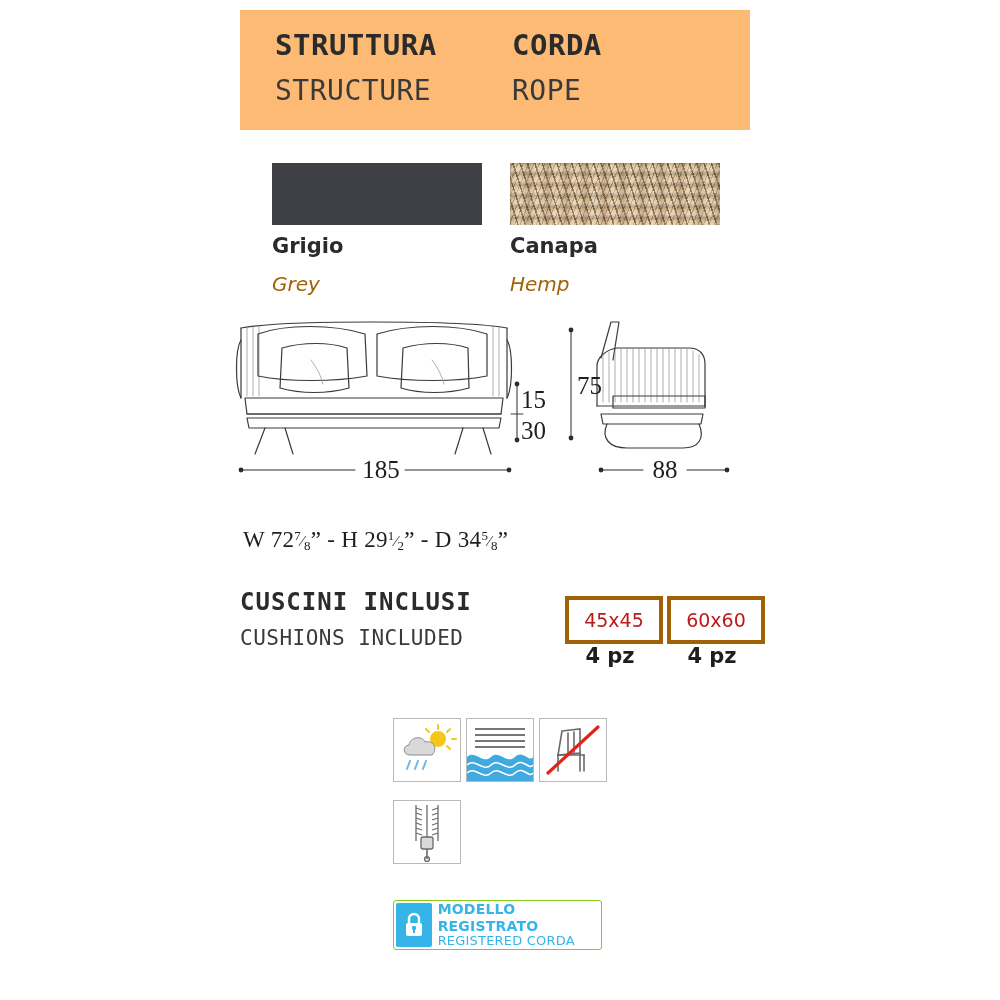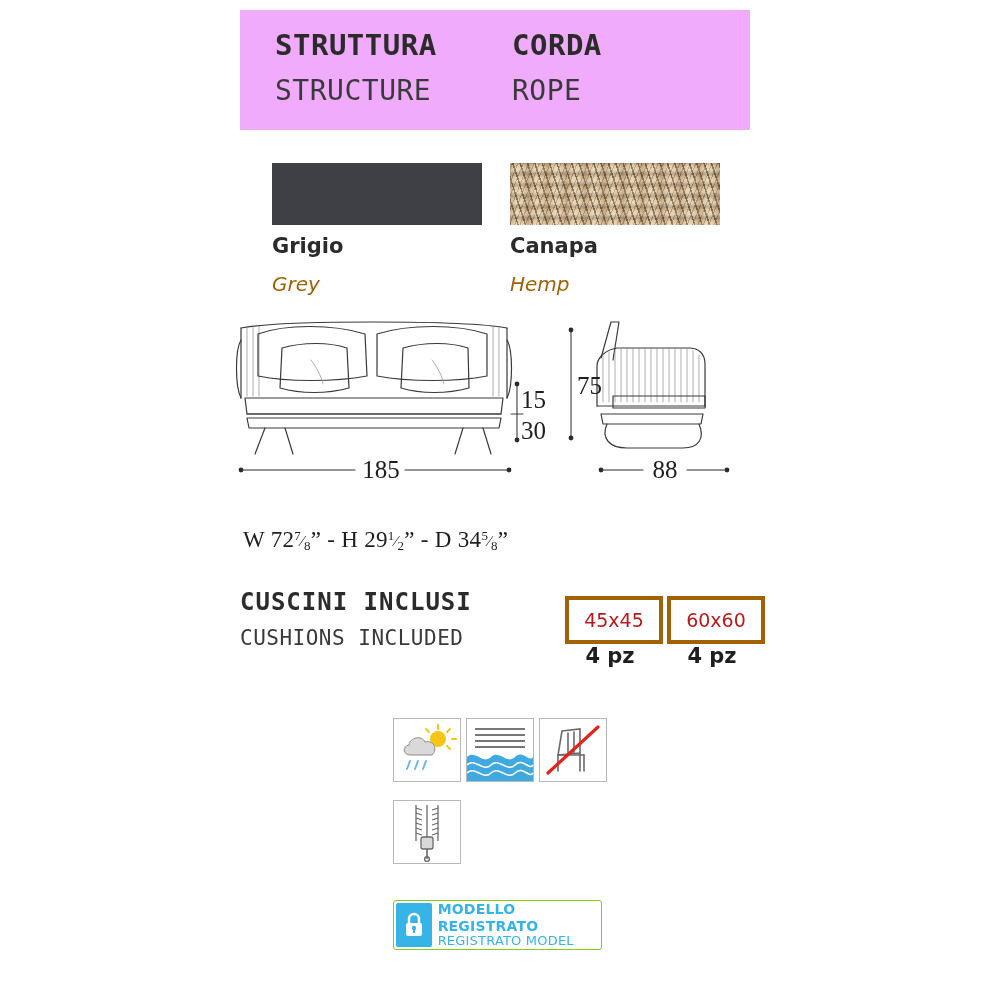--- a/index.html
+++ b/index.html
@@ -16,21 +16,21 @@
     overflow: hidden;
   }
 
   
   .header-band {
     position: absolute;
     left: 240px;
     top: 10px;
     width: 510px;
     height: 120px;
-    background: #f0abfc;
+    background: #fdba74;
   }
   .hdr-col {
     position: absolute;
     top: 18px;
   }
   .hdr-col.c1 { left: 35px; }
   .hdr-col.c2 { left: 272px; }
   .hdr-it {
     font-family: "DejaVu Sans Mono", monospace;
     font-weight: bold;
@@ -473,15 +473,15 @@
   <div class="badge-lock">
     <svg width="24" height="28" viewBox="0 0 24 28">
       <path d="M7 12 L7 8 A5 5 0 0 1 17 8 L17 12" fill="none" stroke="#ffffff" stroke-width="2.4"></path>
       <rect x="4" y="12" width="16" height="13" rx="2" fill="#ffffff"></rect>
       <circle cx="12" cy="17" r="2.2" fill="#35b4e8"></circle>
       <rect x="11" y="17" width="2" height="5" fill="#35b4e8"></rect>
     </svg>
   </div>
   <div class="badge-text">
     <div class="badge-l1">MODELLO REGISTRATO</div>
-    <div class="badge-l2">REGISTRATO MODEL</div>
+    <div class="badge-l2">REGISTERED CORDA</div>
   </div>
 </div>
 
 </body></html>

